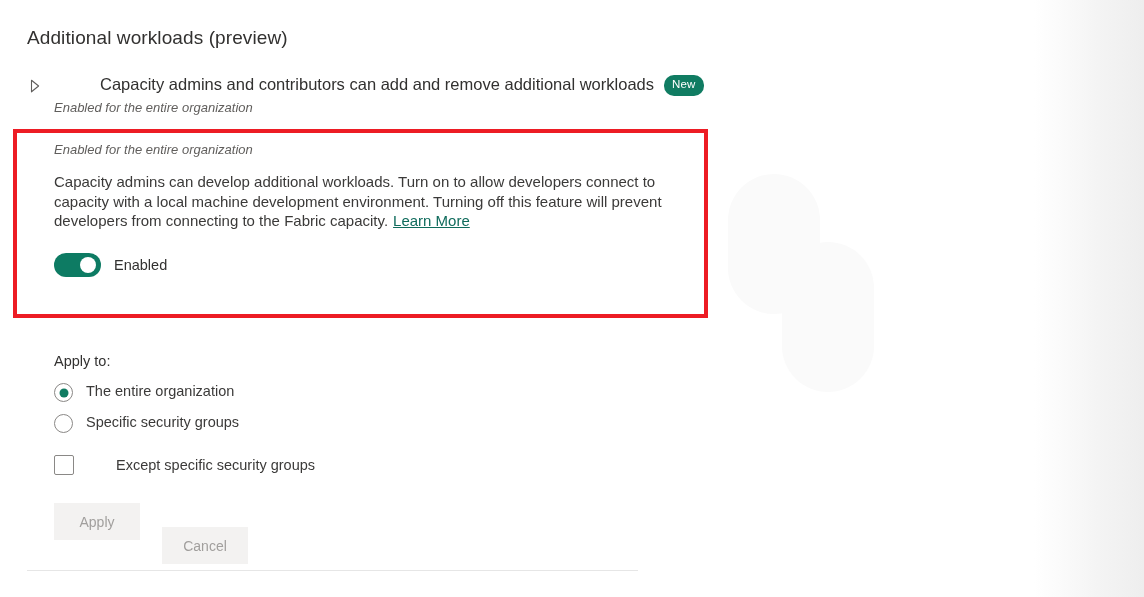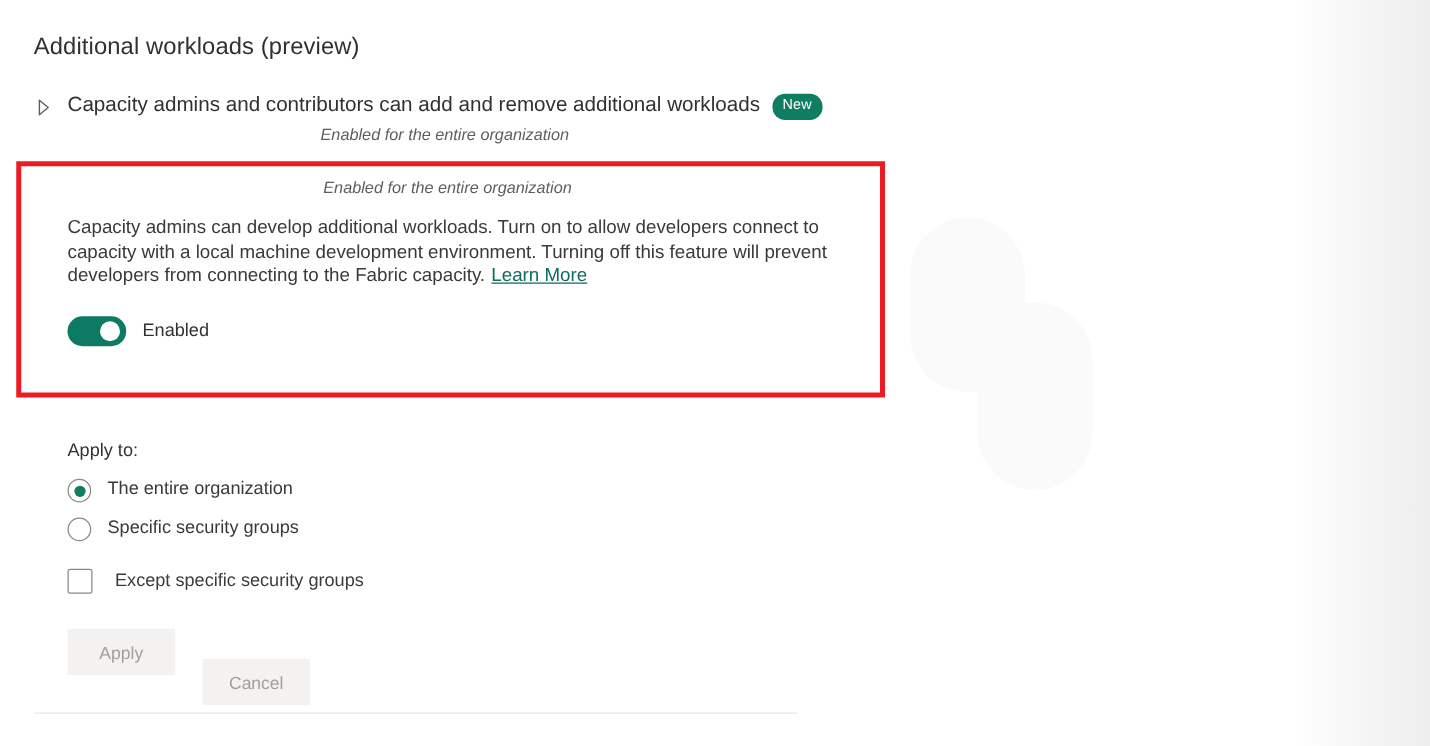--- a/index.html
+++ b/index.html
@@ -61,20 +61,21 @@
   .setting-row {
     position: absolute;
     left: 27px;
   }
   .setting-row.collapsed { top: 74px; }
   .setting-row.expanded  { top: 140px; }
 
   .setting-head {
     display: flex;
     align-items: flex-start;
+    gap: 46px;
   }
   .expander-icon {
     width: 16px;
     height: 18px;
     margin-top: 3px;
     margin-right: 11px;
     flex: 0 0 auto;
     cursor: pointer;
   }
   .setting-title {
@@ -98,21 +99,20 @@
     letter-spacing: 0.2px;
     white-space: nowrap;
   }
   .setting-sub {
     font-size: 13px;
     font-style: italic;
     color: #605e5c;
     margin-top: 2px;
     margin-left: 27px;
     white-space: nowrap;
-    text-align: center;
   }
 
   
   #highlight-box {
     position: absolute;
     left: 13px;
     top: 129px;
     width: 695px;
     height: 189px;
     border: 4px solid #ed1c24;
@@ -209,20 +209,21 @@
     font-size: 14.5px;
     color: #3b3a39;
     margin-left: 13px;
   }
 
   .check-row {
     display: flex;
     align-items: center;
     margin-top: 22px;
     cursor: pointer;
+    gap: 24px;
   }
   .check-box {
     width: 20px;
     height: 20px;
     border: 1.4px solid #8a8886;
     box-sizing: border-box;
     border-radius: 2px;
     background: #ffffff;
     flex: 0 0 auto;
   }

